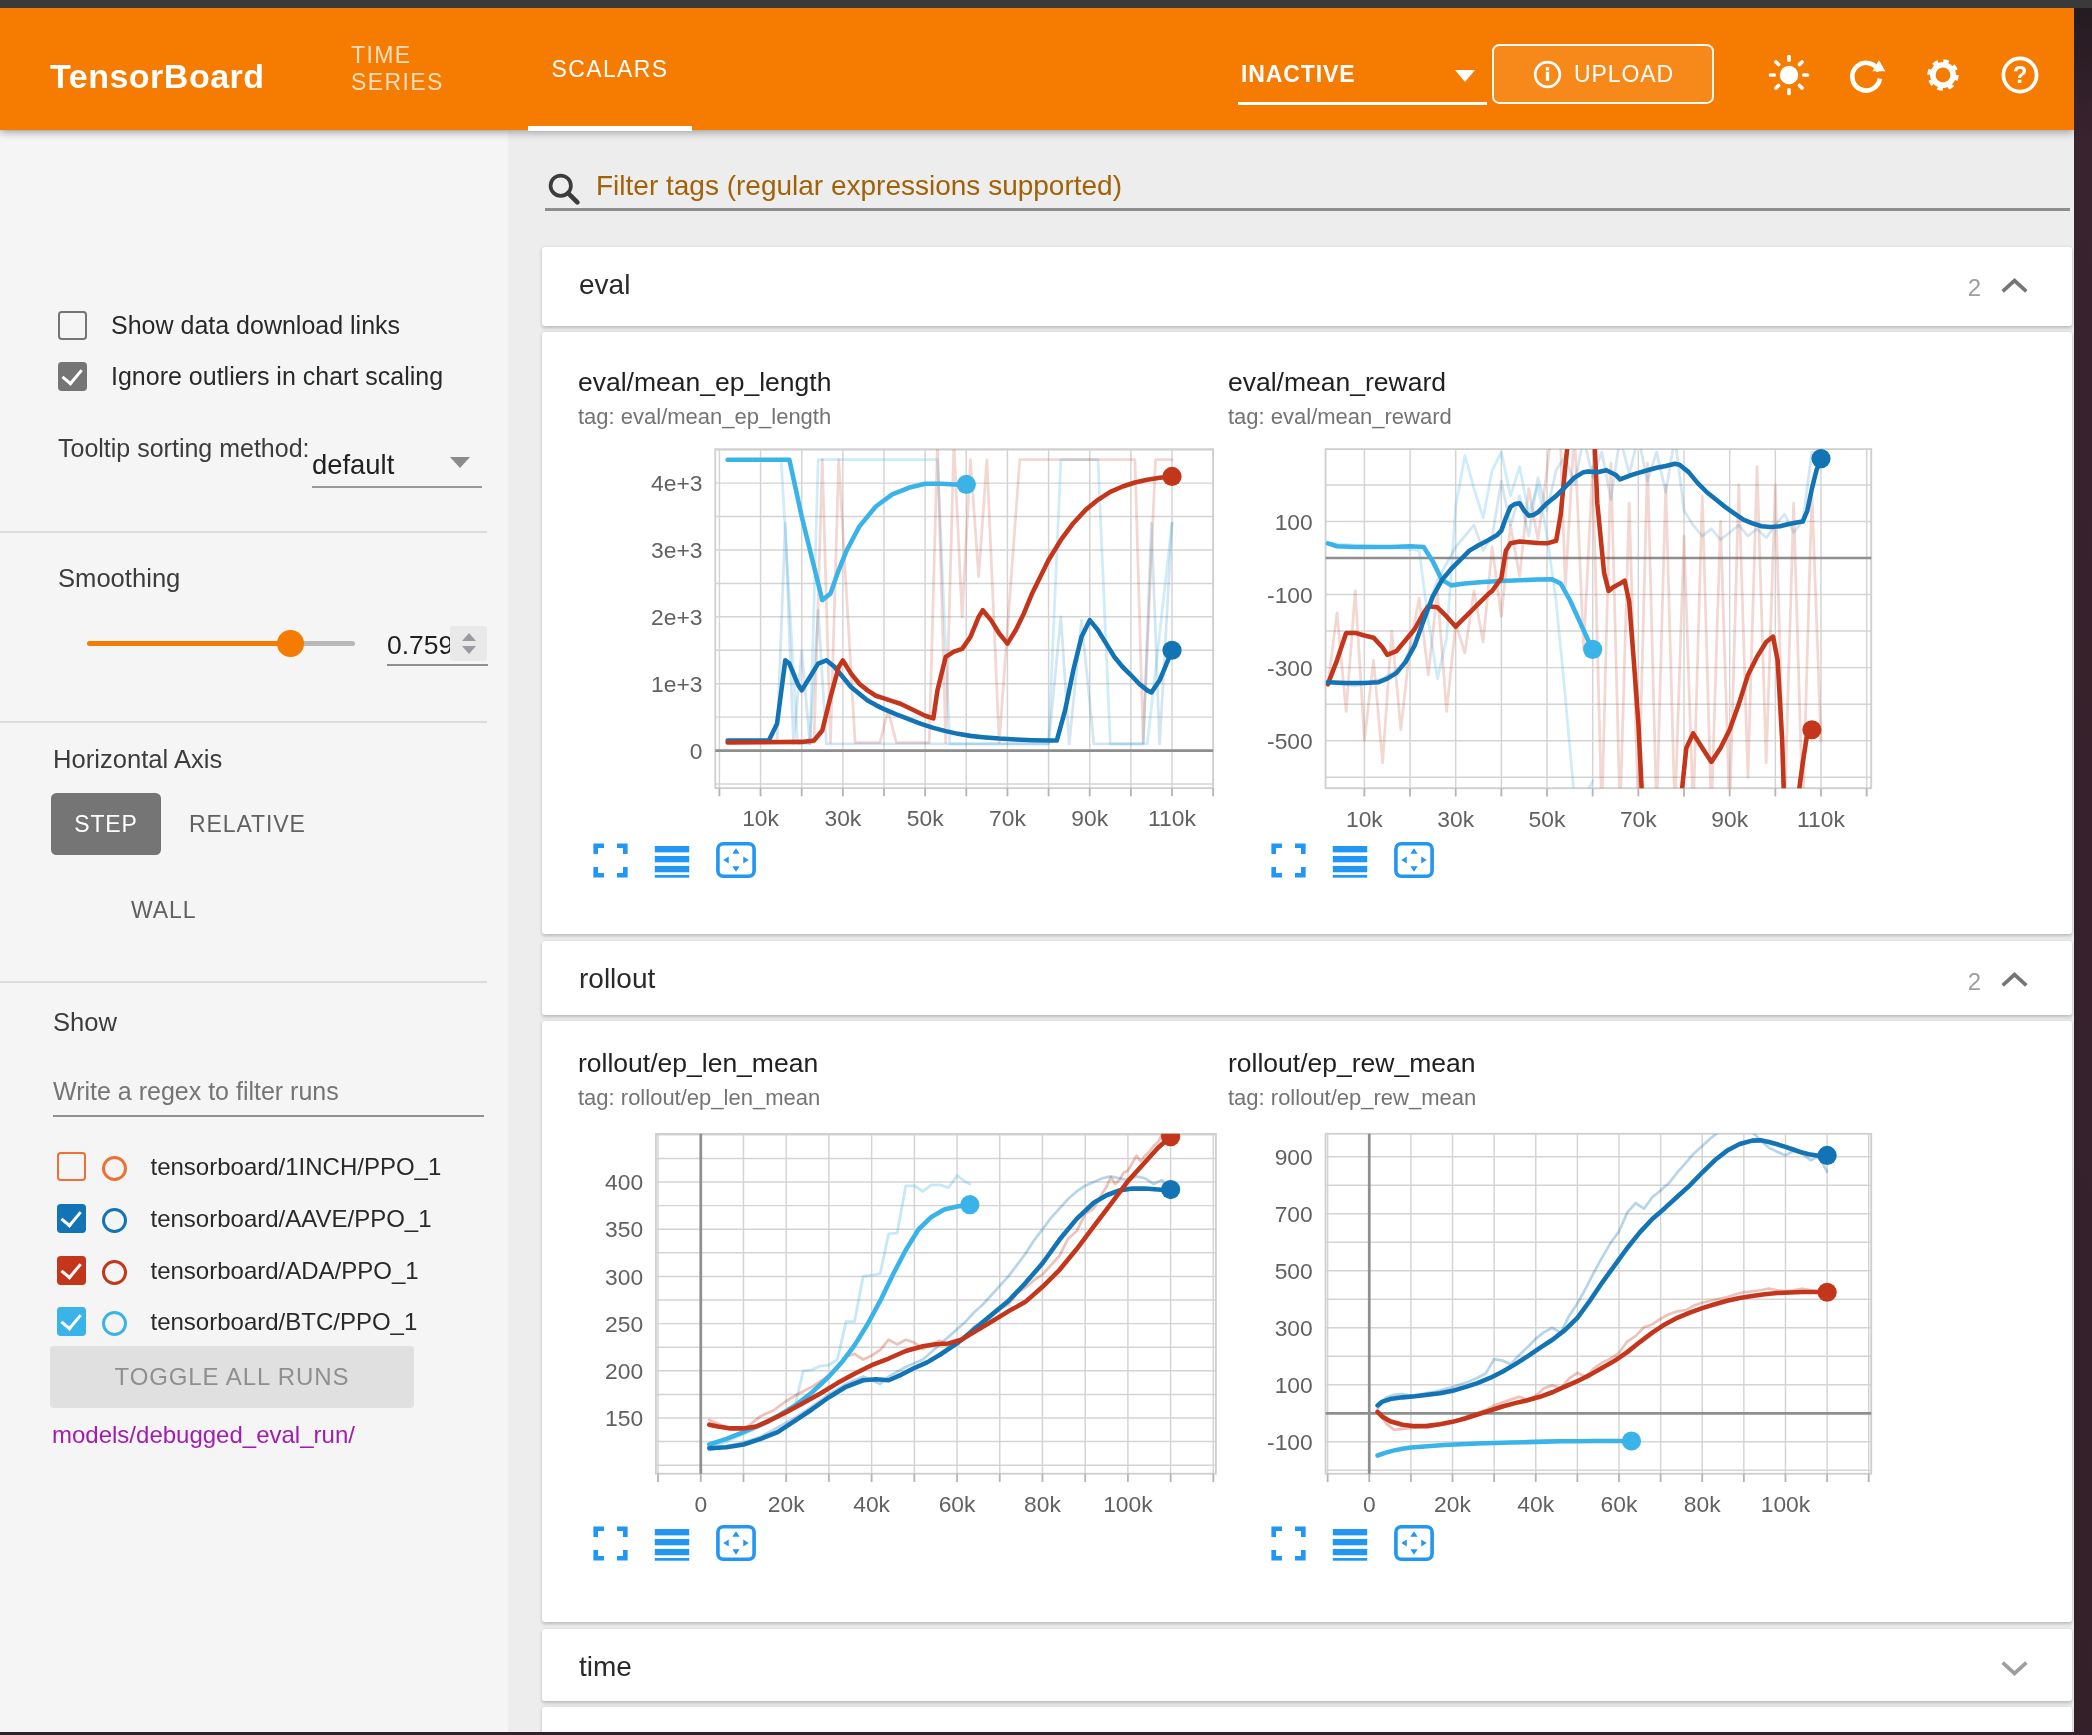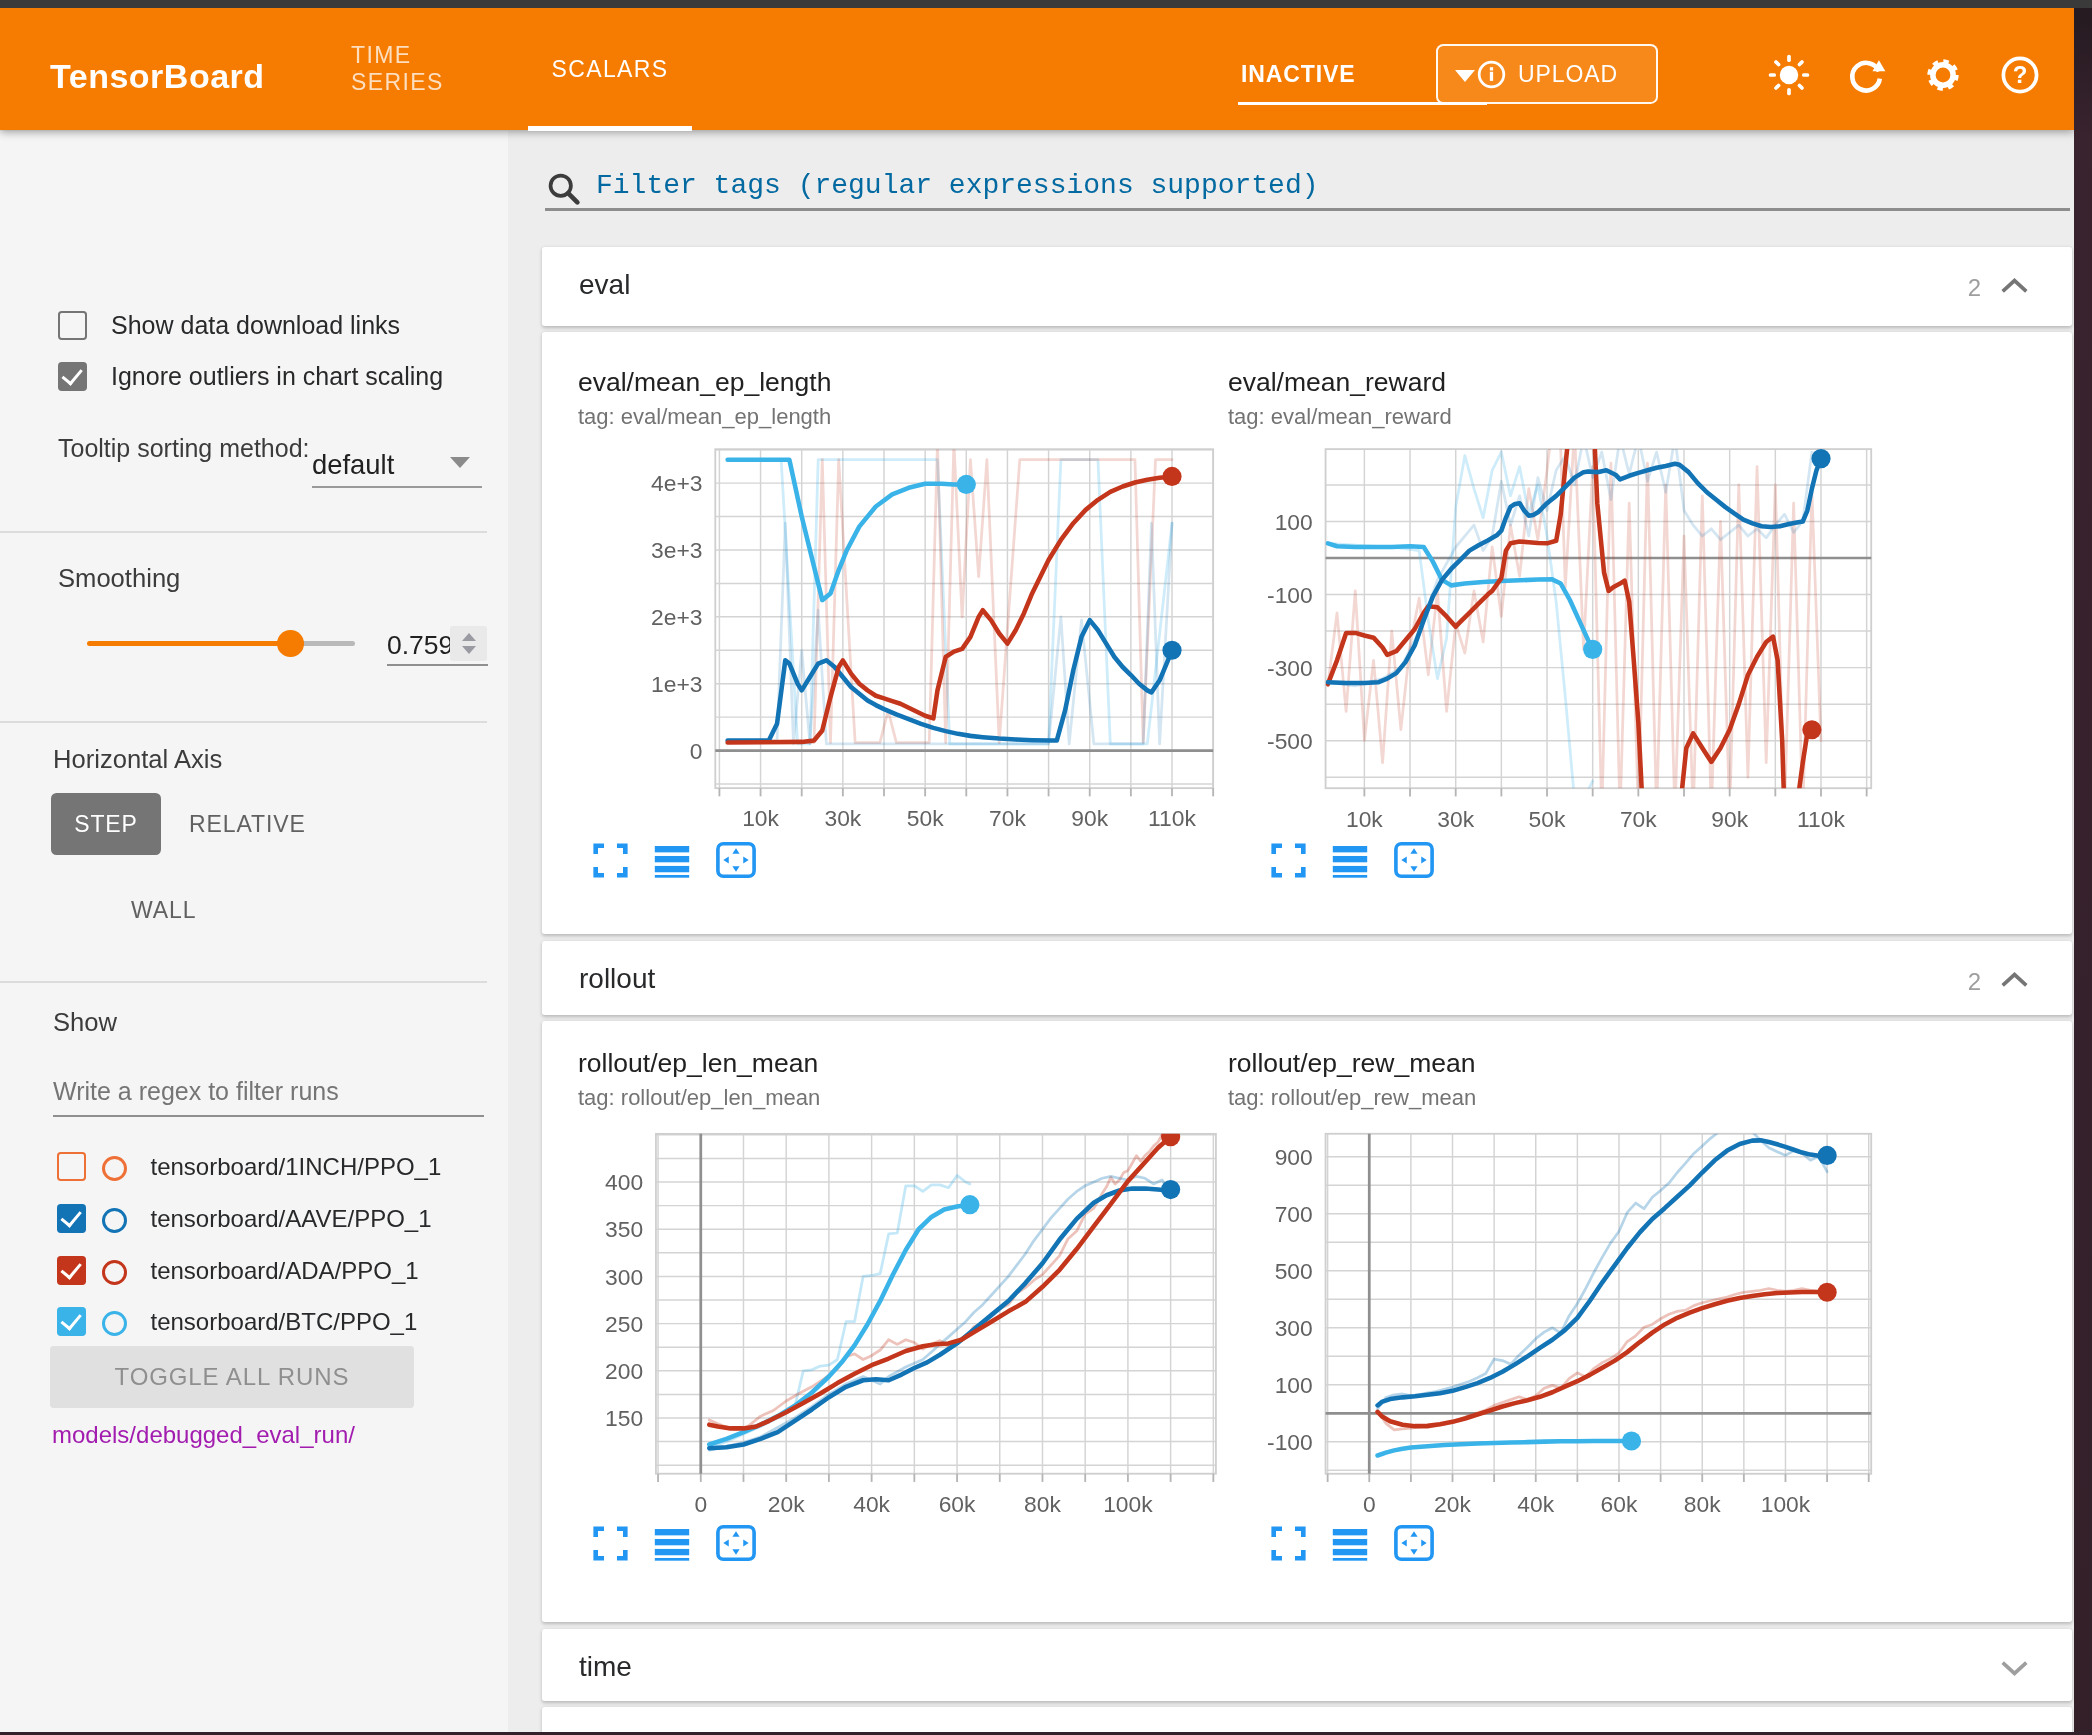--- a/index.html
+++ b/index.html
@@ -19,21 +19,21 @@
   #app-title { left:50px; top:49px; color:#fff; font-size:34px; font-weight:bold; letter-spacing:0.5px; }
   .tab { top:0; height:122px; display:flex; align-items:center; justify-content:center;
     font-size:23px; letter-spacing:1.4px; color:rgba(255,255,255,0.75); }
   #tab-ts { left:351px; width:155px; }
   #tab-sc { left:528px; width:164px; color:#fff; }
   #tab-underline { left:528px; top:118px; width:164px; height:4.6px; background:#fff; }
   #inactive { left:1241px; top:53px; color:#fff; font-size:23px; letter-spacing:0.9px; font-weight:bold; }
   #inactive-caret { left:1455px; top:62px; width:0; height:0; border-left:10px solid transparent;
     border-right:10px solid transparent; border-top:12px solid #fff; }
   #inactive-line { left:1238px; top:94px; width:249px; height:2.7px; background:#fff; }
-  #upload-btn { left:1436px; top:36px; width:222px; height:60px; border:2.7px solid rgba(255,255,255,0.95);
+  #upload-btn { left:1492px; top:36px; width:222px; height:60px; border:2.7px solid rgba(255,255,255,0.95);
     border-radius:7.3px; background:rgba(255,255,255,0.10); display:flex; align-items:center; justify-content:center; gap:11px; }
   #upload-btn span { color:#fff; font-size:23px; letter-spacing:0.9px; }
   .hicon { top:42px; width:49px; height:49px; display:flex; align-items:center; justify-content:center; }
   #icon-bright { left:1764px; } #icon-refresh { left:1841px; } #icon-gear { left:1918px; } #icon-help { left:1995px; }
 
   
   #sidebar { left:0; top:131px; width:508px; height:1605px; background:#f5f5f5; overflow:hidden; z-index:5; }
   .sb-divider { left:0; width:487px; height:1.8px; background:#dcdcdc; }
   .sb-label { color:#3c3c3c; font-size:25px; }
   .cb-box { width:29px; height:29px; border-radius:3.7px; }
@@ -70,21 +70,21 @@
   #runs-filter-line { left:53px; top:984px; width:431px; height:1.8px; background:#8f8f8f; }
 
   .runrow { left:57px; height:40px; display:flex; align-items:flex-end; }
   .runrow .rcb { width:29px; height:29px; border-radius:3.7px; position:relative; flex:none; }
   .runrow .rcircle { width:25px; height:25px; border-radius:50%; border:3.7px solid; margin-left:15.5px; flex:none; background:transparent; }
   .runrow .rlabel { margin-left:24px; font-size:24px; color:#28292b; white-space:nowrap; }
   #toggle-all { left:50px; top:1215px; width:364px; height:62px; background:#e0e0e0; border-radius:3.7px;
     color:#8f8f8f; font-size:24px; letter-spacing:0.9px; display:flex; align-items:center; justify-content:center; }
   #models-path { left:52px; top:1290px; font-size:24px; color:#a21caf; }
   .card { position:absolute; background:#fff; border-radius:2.7px; box-shadow:0 1.8px 3.7px rgba(0,0,0,0.22); }
-  #filter-placeholder { left:596px; top:170px; font-size:28px; color:#0369a1;font-family:Liberation Mono, monospace; }
+  #filter-placeholder { left:596px; top:170px; font-size:28px; color:#a16207; }
   #filter-underline { left:545px; top:208px; width:1525px; height:2.7px; background:#8d8d8d; }
   #search-icon { left:545px; top:170px; }
 
   .sec-title { position:absolute; left:37px; top:22px; font-size:28px; color:#28292b; }
   .sec-count { position:absolute; right:91px; top:27.4px; font-size:24px; color:#9e9e9e; }
   .sec-chev { position:absolute; right:42px; top:29px; }
 
   .chart-title { position:absolute; font-size:26.5px; color:#212121; }
   .chart-tag { position:absolute; font-size:22px; color:#737373; }
   .chart-svg { position:absolute; }

